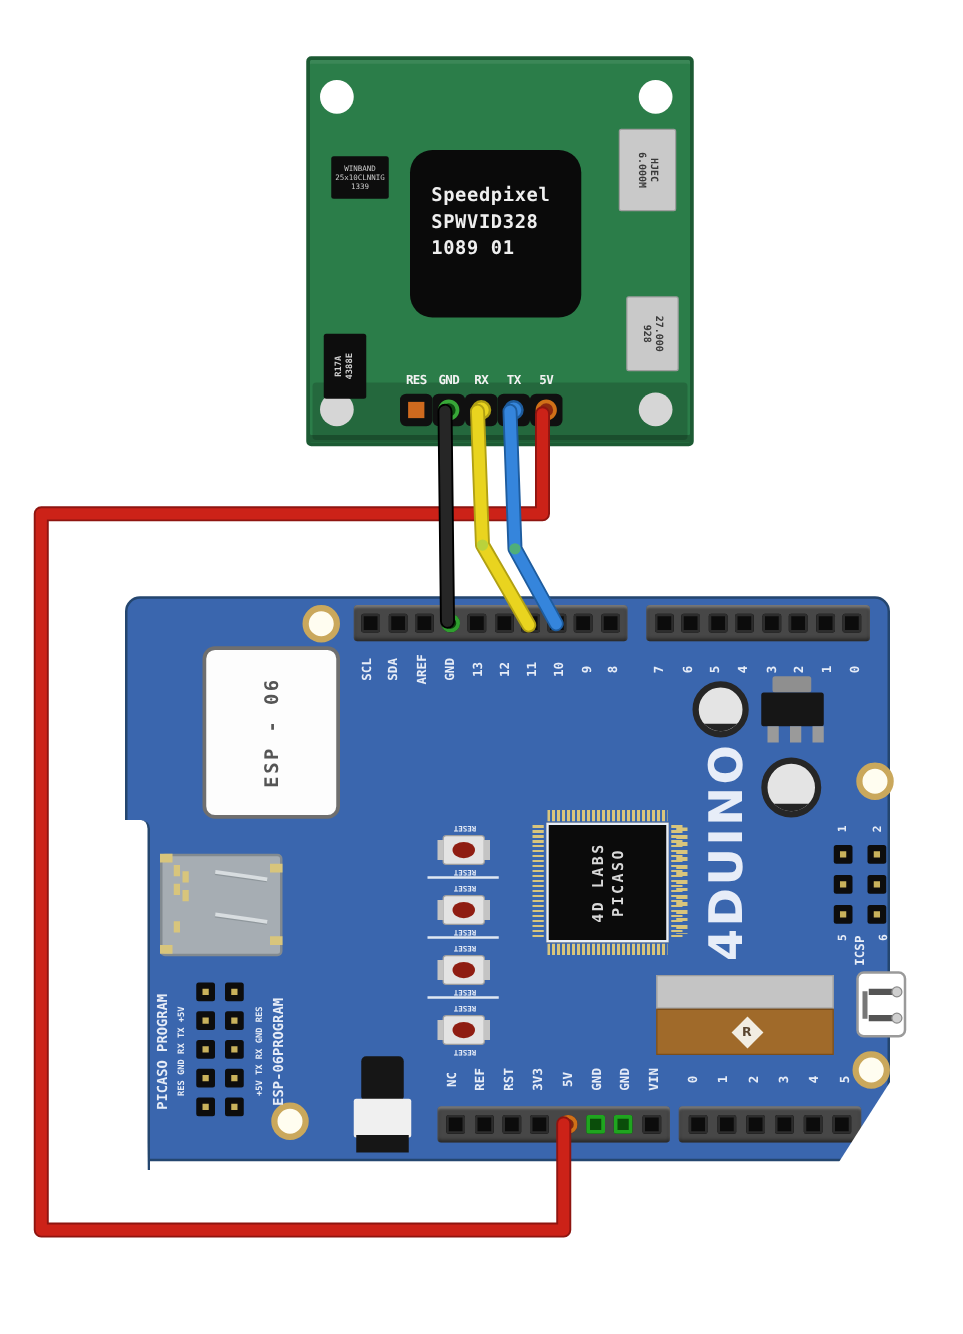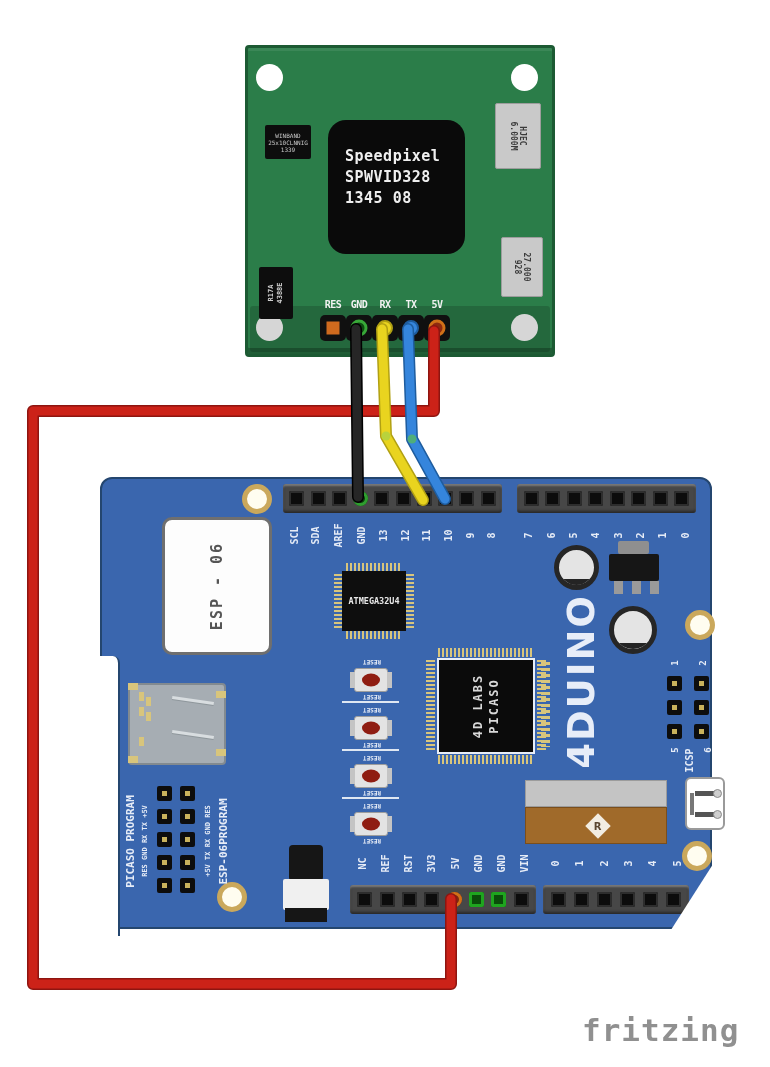--- a/index.html
+++ b/index.html
@@ -185,21 +185,21 @@
   <div class="camera-board">
     <div class="pcb-hole" style="left:8px; top:16px;"></div>
     <div class="pcb-hole" style="left:263px; top:16px;"></div>
     <div class="pcb-hole" style="left:8px; top:266px;"></div>
     <div class="pcb-hole" style="left:263px; top:266px;"></div>
     <div class="cam-edge-shade"></div>
 
     <div class="cam-chip">
       <div>Speedpixel</div>
       <div>SPWVID328</div>
-      <div>1345 08</div>
+      <div>1089 01</div>
     </div>
 
     <div class="flash-chip">
       <div>WINBAND</div>
       <div>25x10CLNNIG</div>
       <div>1339</div>
     </div>
 
     <div class="crystal crystal-top">
       <div class="rot-cw">
@@ -397,29 +397,20 @@
         <div class="pad pad-black"></div>
         <div class="pad pad-black"></div>
         <div class="pad pad-black"></div>
         <div class="pad pad-black"></div>
       </div>
 
     <div class="esp-module">
       <span class="rot-ccw">ESP - 06</span>
     </div>
 
-    <div class="chip-wrap" style="left:232px; top:84px; width:80px; height:76px;">
-      <div class="chip-pins pins-h" style="left:12px; top:0; width:56px; height:8px;"></div>
-      <div class="chip-pins pins-h" style="left:12px; top:68px; width:56px; height:8px;"></div>
-      <div class="chip-pins pins-v" style="left:0; top:11px; width:8px; height:54px;"></div>
-      <div class="chip-pins pins-v" style="left:72px; top:11px; width:8px; height:54px;"></div>
-      <div class="atmega-body">
-        <span>ATMEGA32U4</span>
-      </div>
-    </div>
 
     <div class="reset-btn" style="left:252px; top:189px;">
       <span class="reset-label top">RESET</span>
       <span class="reset-oval"></span>
       <span class="reset-label bottom">RESET</span>
     </div>
     <div class="btn-divider" style="top:222px;"></div>
     <div class="reset-btn" style="left:252px; top:237px;">
       <span class="reset-label top">RESET</span>
       <span class="reset-oval"></span>
@@ -556,14 +547,13 @@
       <polyline points="356,329 358,497" fill="none" stroke="#000000" stroke-width="12" stroke-linecap="round" stroke-linejoin="round"></polyline>
       <polyline points="356,329 358,497" fill="none" stroke="#262626" stroke-width="9" stroke-linecap="round" stroke-linejoin="round"></polyline>
       <polyline points="382,329 386,436 423,500" fill="none" stroke="#b1a013" stroke-width="12" stroke-linecap="round" stroke-linejoin="round"></polyline>
       <polyline points="382,329 386,436 423,500" fill="none" stroke="#e9d41f" stroke-width="9" stroke-linecap="round" stroke-linejoin="round"></polyline>
       <circle cx="386" cy="436" r="4.5" fill="#b9d23c"></circle>
       <polyline points="408,329 412,439 445,499" fill="none" stroke="#1e5c9e" stroke-width="12" stroke-linecap="round" stroke-linejoin="round"></polyline>
       <polyline points="408,329 412,439 445,499" fill="none" stroke="#3585dc" stroke-width="9" stroke-linecap="round" stroke-linejoin="round"></polyline>
       <circle cx="412" cy="439" r="4.5" fill="#4fae7a"></circle>
     </svg>
 
-  <div class="fritzing-logo">fritzing</div>
 </div>
 
 </body></html>

